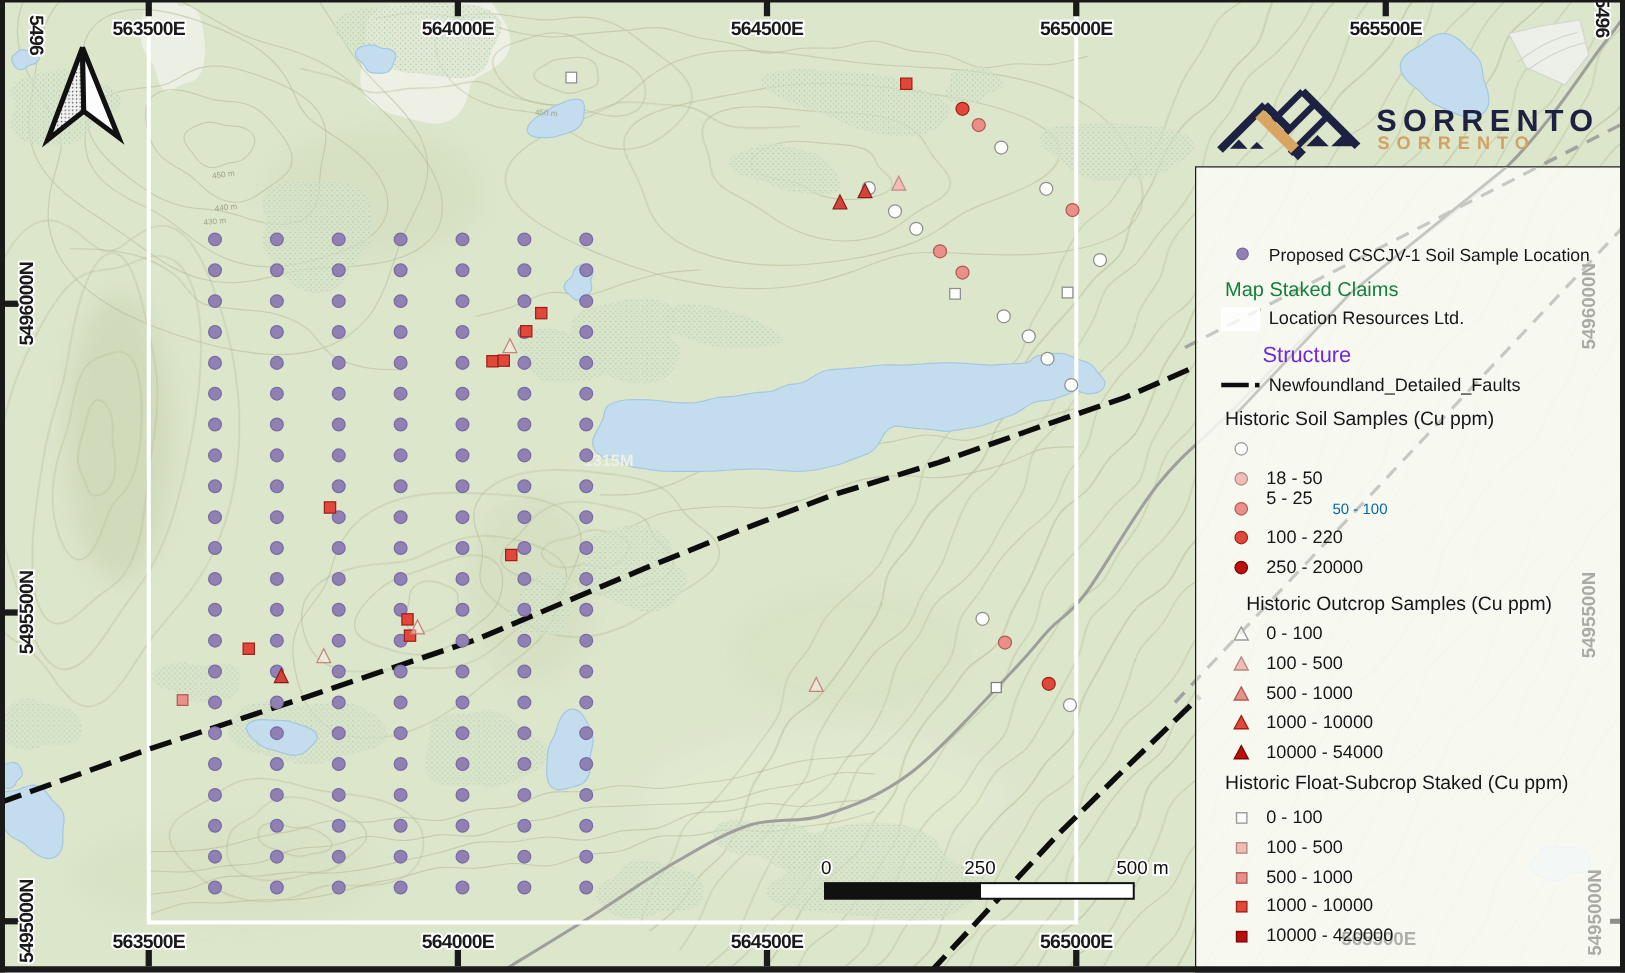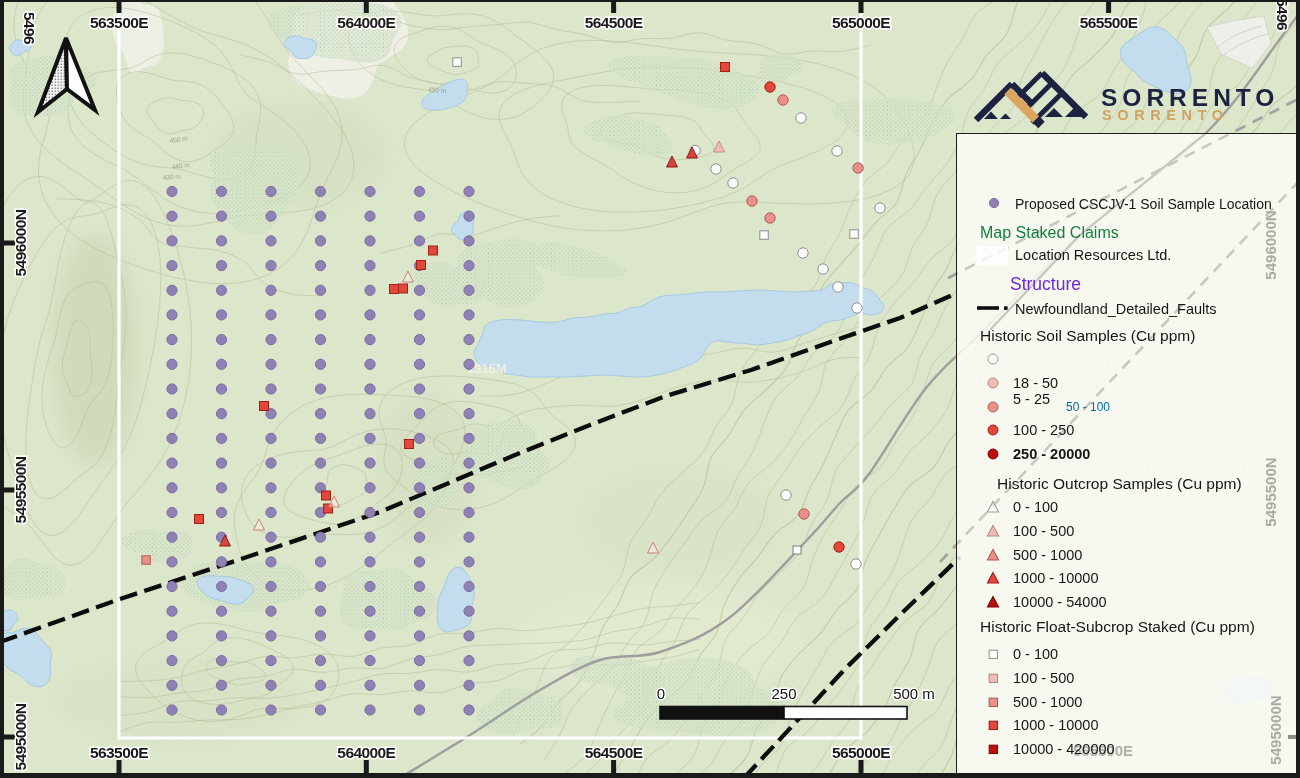--- a/index.html
+++ b/index.html
@@ -539,25 +539,25 @@
       <circle cx="8" cy="8" r="5" fill="#f2bcb6" stroke="#b08a84" stroke-width="1"></circle>
     </svg>
 <div class="lt" style="left:1013px;top:382.5px;font-size:14.5px;font-weight:400;color:#161616;letter-spacing:0px;transform:translateY(-50%);z-index:13;">18 - 50</div>
 <svg class="abs" style="left:985px;top:398.5px;z-index:13" width="16" height="16">
       <circle cx="8" cy="8" r="5" fill="#ea908a" stroke="#b05b54" stroke-width="1"></circle>
     </svg>
 <div class="lt" style="left:1066px;top:406.5px;font-size:12px;font-weight:400;color:#0369a1;letter-spacing:0px;transform:translateY(-50%);z-index:13;">50 - 100</div>
 <svg class="abs" style="left:985px;top:422px;z-index:13" width="16" height="16">
       <circle cx="8" cy="8" r="5" fill="#e2473c" stroke="#a02018" stroke-width="1"></circle>
     </svg>
-<div class="lt" style="left:1013px;top:430.0px;font-size:14.5px;font-weight:400;color:#161616;letter-spacing:0px;transform:translateY(-50%);z-index:13;">100 - 250</div>
+<div class="lt" style="left:1013px;top:430.0px;font-size:14.5px;font-weight:400;color:#161616;letter-spacing:0px;transform:translateY(-50%);z-index:13;">100 - 220</div>
 <svg class="abs" style="left:985px;top:445.5px;z-index:13" width="16" height="16">
       <circle cx="8" cy="8" r="5" fill="#bc0f0c" stroke="#7c0505" stroke-width="1"></circle>
     </svg>
-<div class="lt" style="left:1013px;top:453.5px;font-size:14.5px;font-weight:700;color:#161616;letter-spacing:0px;transform:translateY(-50%);z-index:13;">250 - 20000</div>
+<div class="lt" style="left:1013px;top:453.5px;font-size:14.5px;font-weight:400;color:#161616;letter-spacing:0px;transform:translateY(-50%);z-index:13;">250 - 20000</div>
 
 <div class="lt" style="left:980px;top:484.0px;font-size:15.5px;font-weight:400;color:#161616;letter-spacing:0px;transform:translateY(-50%);z-index:13;margin-left:17px;">Historic Outcrop Samples (Cu ppm)</div>
 <svg class="abs" style="left:984px;top:498px;z-index:13" width="18" height="18">
       <path d="M9,3.5 L14.6,14 L3.4,14 Z" fill="rgba(255,255,255,0.6)" stroke="#9a9a9a" stroke-width="1.1"></path>
     </svg>
 <div class="lt" style="left:1013px;top:507.0px;font-size:14.5px;font-weight:400;color:#161616;letter-spacing:0px;transform:translateY(-50%);z-index:13;">0 - 100</div>
 <svg class="abs" style="left:984px;top:521.5px;z-index:13" width="18" height="18">
       <path d="M9,3.5 L14.6,14 L3.4,14 Z" fill="#f2bcb6" stroke="#b08a84" stroke-width="1.1"></path>
     </svg>
 <div class="lt" style="left:1013px;top:530.5px;font-size:14.5px;font-weight:400;color:#161616;letter-spacing:0px;transform:translateY(-50%);z-index:13;">100 - 500</div>

